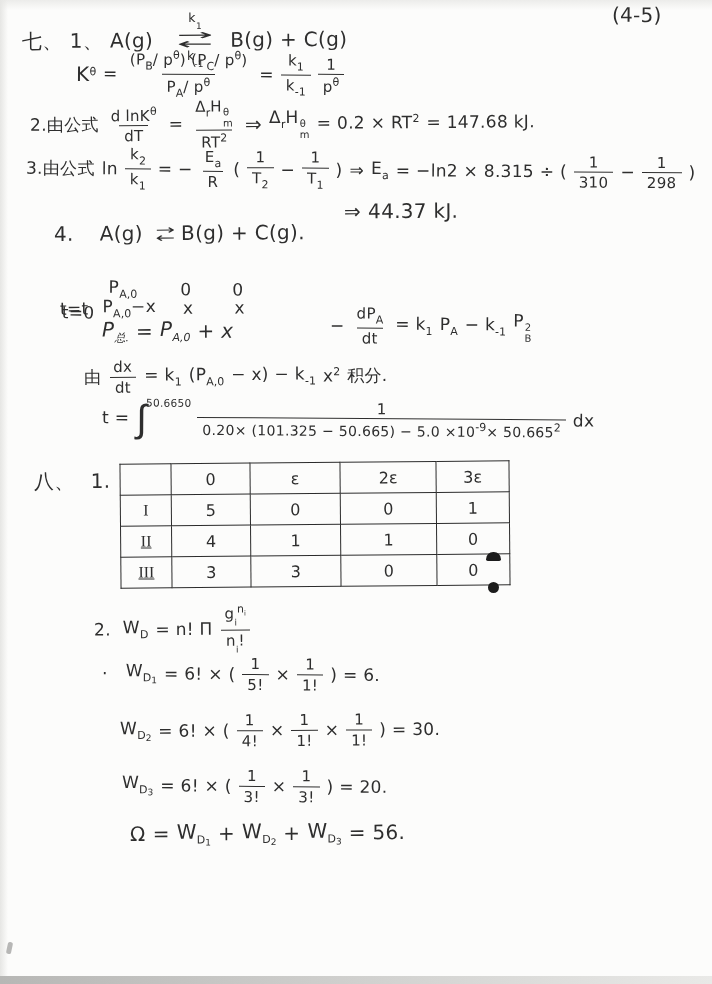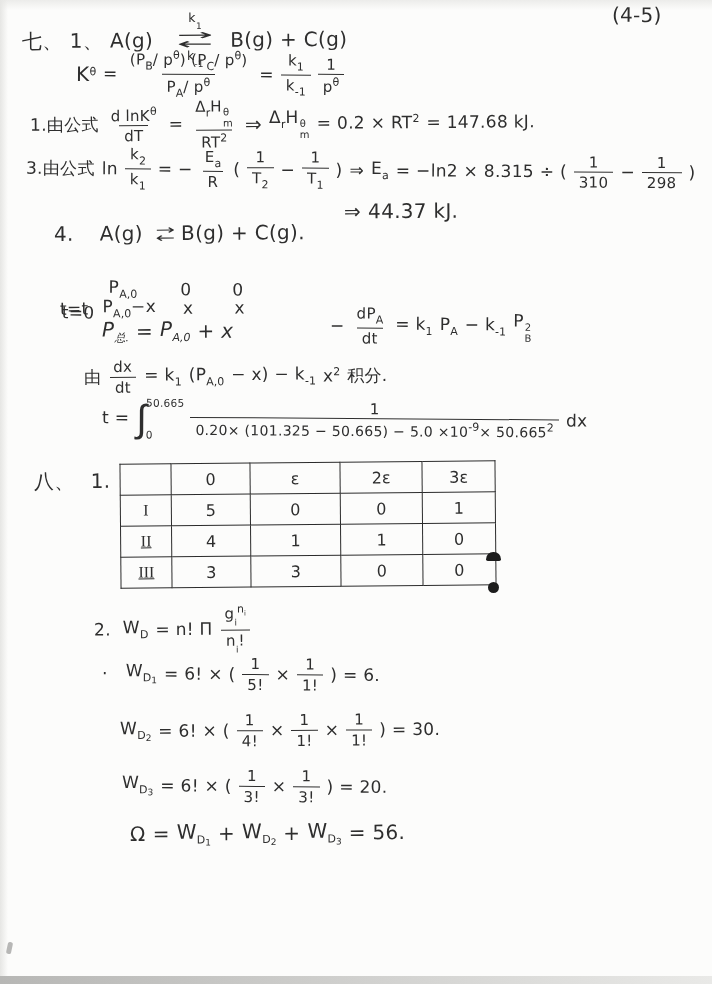--- a/index.html
+++ b/index.html
@@ -29,21 +29,21 @@
   .equil { display:inline-flex; flex-direction:column; align-items:center;
            line-height:1; margin:0 6px; width:58px; }
   .equil .ek { font-size:12.5px; }
   .earr { display:flex; flex-direction:column; align-items:center; line-height:.62;
           font-size:15px; }
   .earr span { display:block; transform:scaleX(2.9); }
   .earr.sm { font-size:13px; line-height:.6; margin:0 10px; }
   .earr.sm span { transform:scaleX(1.8); }
   .intg { display:inline-flex; align-items:center; margin-right:6px; }
   .intg .isym { font-size:38px; font-weight:300; line-height:1; }
-  .intg .ib { display:inline-flex; flex-direction:column; justify-content:space-between;
+  .intg .ib { display:inline-flex; flex-direction:row; justify-content:space-between;
               height:44px; font-size:10.5px; margin-left:-1px; }
   .big { font-size:20px; }
   .den-small .fd { font-size:14px; }
   table.grid { border-collapse:collapse; transform:rotate(-.5deg); background:#fcfcfb; }
   table.grid td { border:1.7px solid #2b2b2b; text-align:center; font-size:16px;
                   height:31px; padding:0 4px; }
   td.lbl { font-family:"Liberation Serif", serif; font-size:17px; }
   td.u { text-decoration:underline;border-radius:10px; }
   .blob { position:absolute; background:#1c1c1c; }
   .b1 { left:486px; top:552px; width:15px; height:9px; border-radius:8px 8px 2px 2px; }
@@ -91,21 +91,21 @@
       <span class="fn"><span>k</span><sub>1</sub></span>
       <span class="fd"><span>k</span><sub>-1</sub></span>
     </span>
     <span class="fr">
       <span class="fn">1</span>
       <span class="fd"><span>p</span><sup>θ</sup></span>
     </span>
   </div>
 
   <div class="ln r-a" style="left:30px; top:98px;">
-    <span class="tk">1.由公式</span>
+    <span class="tk">2.由公式</span>
     <span class="fr">
       <span class="fn"><span>d lnK</span><sup>θ</sup></span>
       <span class="fd">dT</span>
     </span>
     <span class="tk">=</span>
     <span class="fr">
       <span class="fn"><span>Δ</span><sub>r</sub><span>H</span><span class="ss">
             <span>θ</span>
             <span>m</span>
           </span></span>
@@ -242,21 +242,21 @@
     <span class="tk" style="margin-right:16px;">八、</span>
     <span class="tk">1.</span>
   </div>
 
   <table class="grid" style="position:absolute; left:120px; top:462px;">
     <tbody>
         <tr>
       <td class="lbl" style="width:51px;"></td>
       <td style="width:79px;">0</td>
       <td style="width:90px;">ε</td>
-      <td style="width:82px;">2ε</td>
+      <td style="width:96px;">2ε</td>
       <td style="width:73px;">3ε</td>
     </tr>
     <tr>
       <td class="lbl">I</td>
       <td>5</td>
       <td>0</td>
       <td>0</td>
       <td>1</td>
     </tr>
     <tr>

